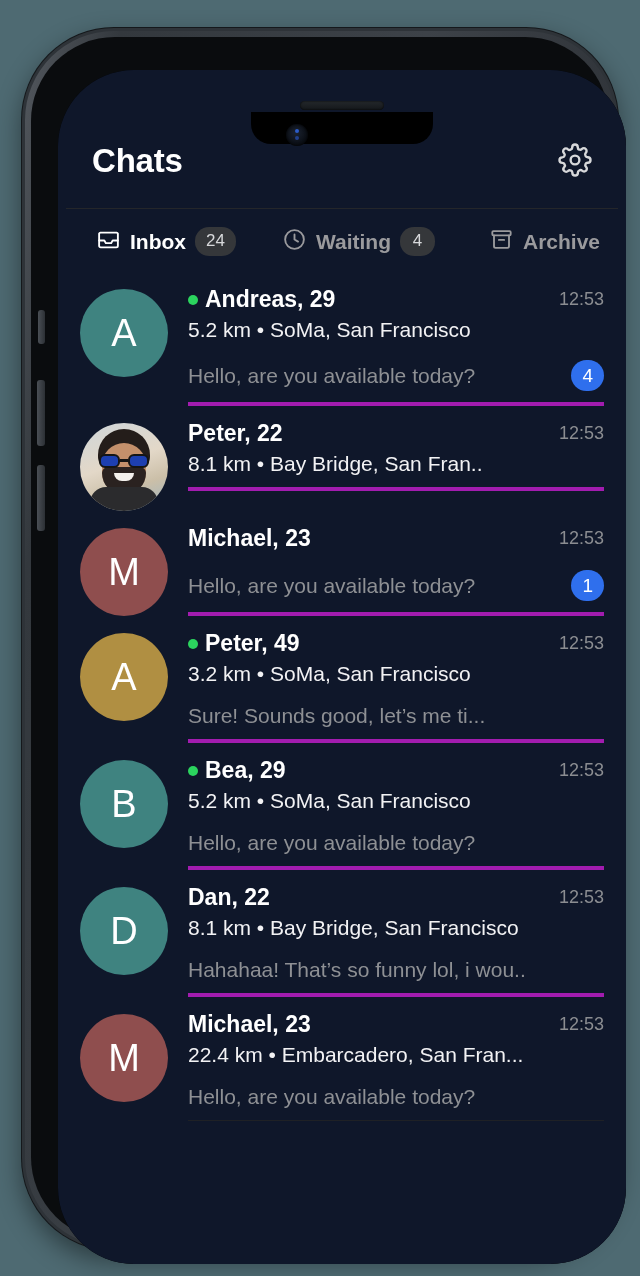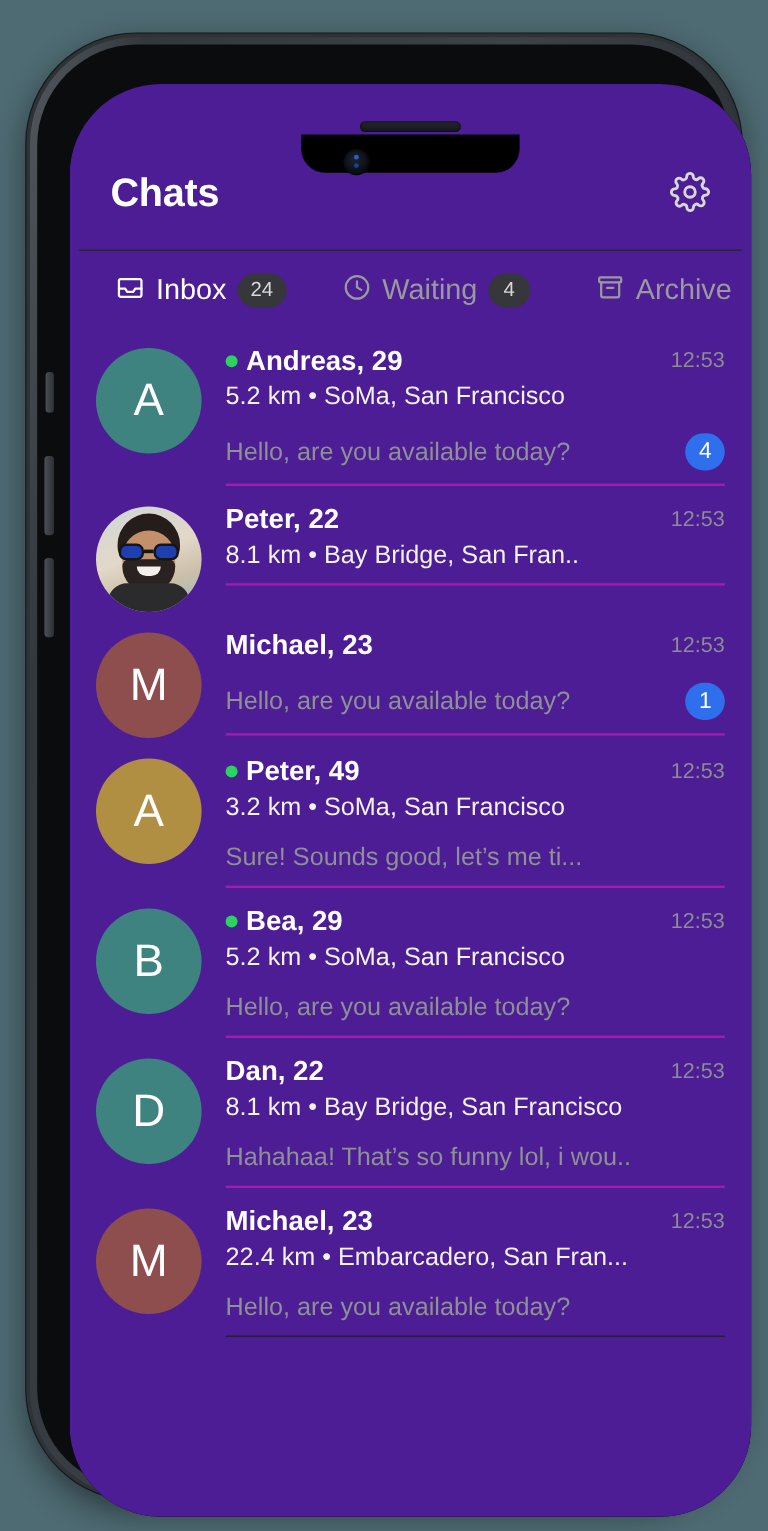--- a/index.html
+++ b/index.html
@@ -35,48 +35,48 @@
            box-shadow:inset 0 0 2px #000;}
   .camera{position:absolute;left:228px;top:54px;width:22px;height:22px;border-radius:50%;
           background:radial-gradient(circle at 45% 40%,#1b2230 0%,#0b0f16 60%,#05070a 100%);z-index:7;
           box-shadow:inset 0 0 3px #000;}
   .camera:before{content:"";position:absolute;left:9px;top:5px;width:4px;height:4px;border-radius:50%;
           background:#2c5cc8;}
   .camera:after{content:"";position:absolute;left:9px;top:12px;width:4px;height:4px;border-radius:50%;
           background:#203f8c;}
 
   
-  .app{position:absolute;inset:0;background:#4c1d95;color:#fff;}
+  .app{position:absolute;inset:0;background:#0f172a;color:#fff;}
 
   .appbar{display:flex;align-items:center;justify-content:space-between;
           padding:54px 34px 0 34px;height:72px;box-sizing:content-box;}
   .title{font-size:33px;font-weight:700;letter-spacing:-.2px;color:#fff;line-height:1;}
   .gear{width:34px;height:34px;display:block;}
 
   .divider{height:1px;background:#24262a;margin:12px 8px 0 8px;}
 
   .tabs{display:flex;align-items:center;padding:18px 8px 16px 8px;}
   .tab{display:flex;align-items:center;gap:9px;}
   .tab-inbox{padding-left:30px;}
   .tab-waiting{padding-left:46px;}
   .tab-archive{padding-left:54px;}
-  .tab-label{font-size:24px;font-weight:400;}
+  .tab-label{font-size:21px;font-weight:700;}
   .tab.active .tab-label{color:#ffffff;}
   .tab.inactive .tab-label{color:#9a9a9d;}
   .tab.active svg{stroke:#fff;}
   .tab.inactive svg{stroke:#9a9a9d;}
   .pill{background:#35373a;color:#d8d9db;border-radius:14px;padding:2px 11px;
         font-size:17px;font-weight:500;line-height:1.45;min-width:13px;text-align:center;}
 
   .list{padding:0 0 0 0;}
   .row{display:flex;align-items:flex-start;padding:14px 22px 0 22px;position:relative;}
   .avatar{width:88px;height:88px;border-radius:50%;flex:0 0 88px;
           display:flex;align-items:center;justify-content:center;
           font-size:38px;font-weight:500;color:#fff;margin-top:3px;overflow:hidden;position:relative;}
-  .rowbody{flex:1;min-width:0;margin-left:20px;padding-bottom:11px;border-bottom:2px solid #a21caf;}
+  .rowbody{flex:1;min-width:0;margin-left:20px;padding-bottom:11px;border-bottom:4px solid #a21caf;}
   .row:last-child .rowbody{border-bottom:1px solid #1f2125;}
   .line1{display:flex;align-items:center;justify-content:space-between;}
   .nameWrap{display:flex;align-items:center;gap:7px;min-width:0;}
   .dot{width:10px;height:10px;border-radius:50%;background:#2bd45e;flex:0 0 10px;}
   .name{font-size:23px;font-weight:700;color:#fff;white-space:nowrap;}
   .time{font-size:18px;color:#8b8d91;flex:0 0 auto;margin-left:0;}
   .line2{font-size:21px;font-weight:500;color:#f2f2f4;margin-top:5px;white-space:nowrap;
          overflow:hidden;text-overflow:clip;}
   .line3{display:flex;align-items:center;justify-content:space-between;margin-top:18px;}
   .preview{font-size:21px;color:#8e9094;white-space:nowrap;overflow:hidden;min-width:0;}

